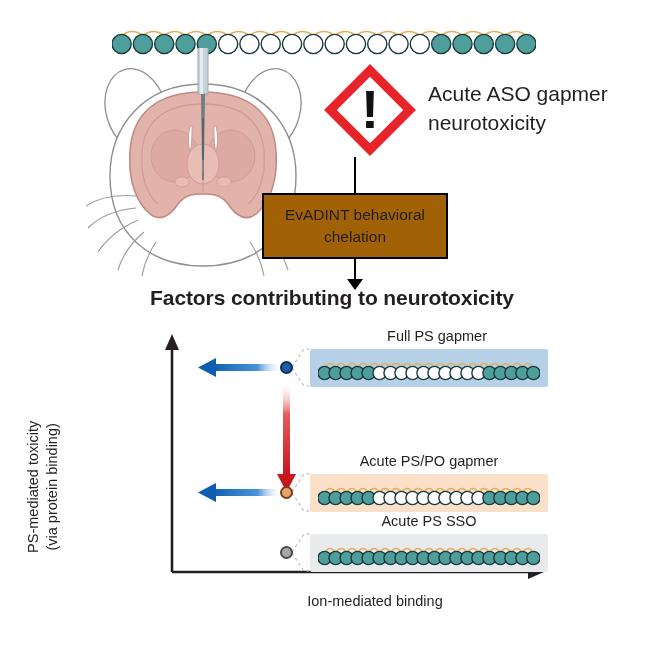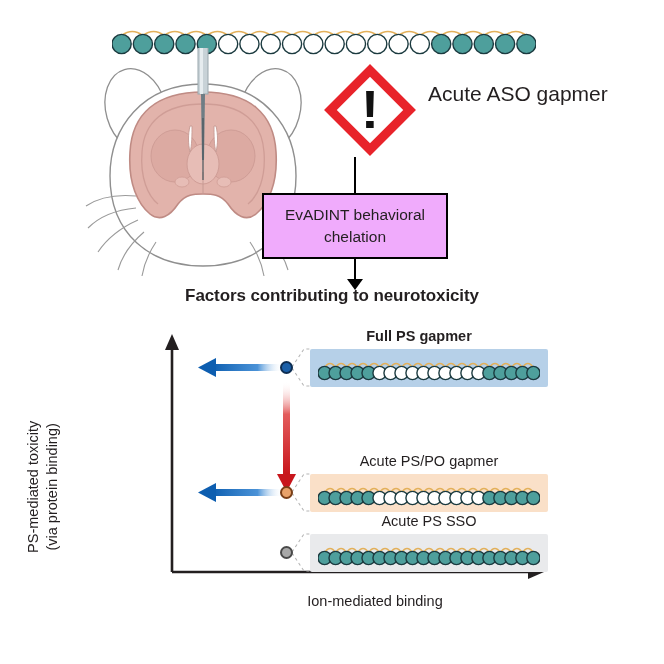--- a/index.html
+++ b/index.html
@@ -56,38 +56,38 @@
   
   .connector { background: #000; }
 
   
   #evadint-box {
     left: 262px;
     top: 193px;
     width: 186px;
     height: 66px;
     border: 2px solid #000;
-    background: #f0abfc;
+    background: #a16207;
     display: flex;
     align-items: center;
     justify-content: center;
     text-align: center;
     font-size: 15.5px;
     line-height: 1.4;
     box-sizing: border-box;
     padding: 0 6px;
   }
 
   
   #section-title {
     left: 0px;
     top: 286px;
     width: 664px;
     text-align: center;
-    font-size: 17px;
+    font-size: 21px;
     font-weight: bold;
     letter-spacing: -0.1px;
   }
 
   
   #chart {
     left: 0px;
     top: 320px;
     width: 664px;
     height: 344px;
@@ -240,20 +240,21 @@
 
   <div class="abs" id="hazard-icon">
     <svg width="96" height="96" viewBox="0 0 96 96">
       <rect x="20" y="20" width="56" height="56" transform="rotate(45 48 48)" fill="#ffffff" stroke="#e8232a" stroke-width="9"></rect>
       <text x="48" y="66" text-anchor="middle" font-family="Liberation Sans, sans-serif" font-size="54" font-weight="bold" fill="#111111">!</text>
     </svg>
   </div>
 
   <div class="abs" id="hazard-label">
     <div>Acute ASO gapmer</div>
+    <div>neurotoxicity</div>
   </div>
 
   <div class="abs connector" style="left:354px; top:157px; width:2px; height:36px;"></div>
 
   <div class="abs connector" style="left:354px; top:259px; width:2px; height:22px;"></div>
   <div class="abs" style="left:347px; top:279px; width:0; height:0;
               border-left:8px solid transparent; border-right:8px solid transparent;
               border-top:11px solid #000;"></div>
 
   <div class="abs" id="evadint-box">
@@ -320,21 +321,21 @@
         <path d="M292 47 L304 29 L310 29"></path>
         <path d="M292 48 L304 66 L310 66"></path>
         <path d="M292 172 L304 154 L310 154"></path>
         <path d="M292 173 L304 191 L310 191"></path>
         <path d="M292 232 L304 214 L310 214"></path>
         <path d="M292 233 L304 251 L310 251"></path>
       </g>
     </svg>
 
     <div class="band" style="left:310px; top:29px; width:238px; height:38px; background:#b6d0e8;"></div>
-    <div class="band-title" style="left:300px; top:8px; width:238px;font-weight:bold;">Full PS gapmer</div>
+    <div class="band-title" style="left:318px; top:8px; width:238px;">Full PS gapmer</div>
     <div class="abs" style="left:318px; top:34px; width:222px; height:28px;">
       <svg width="222" height="28" viewBox="0 0 222 28">
         <g id="strand0-backbone">
             <path d="M6.6 13.4 Q 12.094736842105263 5.4 17.589473684210525 13.4" fill="none" stroke="#e3b05a" stroke-width="1.5"></path>
             <path d="M17.589473684210525 13.4 Q 23.08421052631579 5.4 28.578947368421055 13.4" fill="none" stroke="#e3b05a" stroke-width="1.5"></path>
             <path d="M28.578947368421055 13.4 Q 34.073684210526324 5.4 39.568421052631585 13.4" fill="none" stroke="#e3b05a" stroke-width="1.5"></path>
             <path d="M39.568421052631585 13.4 Q 45.06315789473685 5.4 50.55789473684211 13.4" fill="none" stroke="#e3b05a" stroke-width="1.5"></path>
             <path d="M50.55789473684211 13.4 Q 56.05263157894737 5.4 61.54736842105263 13.4" fill="none" stroke="#e3b05a" stroke-width="1.5"></path>
             <path d="M61.54736842105263 13.4 Q 67.0421052631579 5.4 72.53684210526316 13.4" fill="none" stroke="#e3b05a" stroke-width="1.5"></path>
             <path d="M72.53684210526316 13.4 Q 78.03157894736842 5.4 83.52631578947368 13.4" fill="none" stroke="#e3b05a" stroke-width="1.5"></path>

